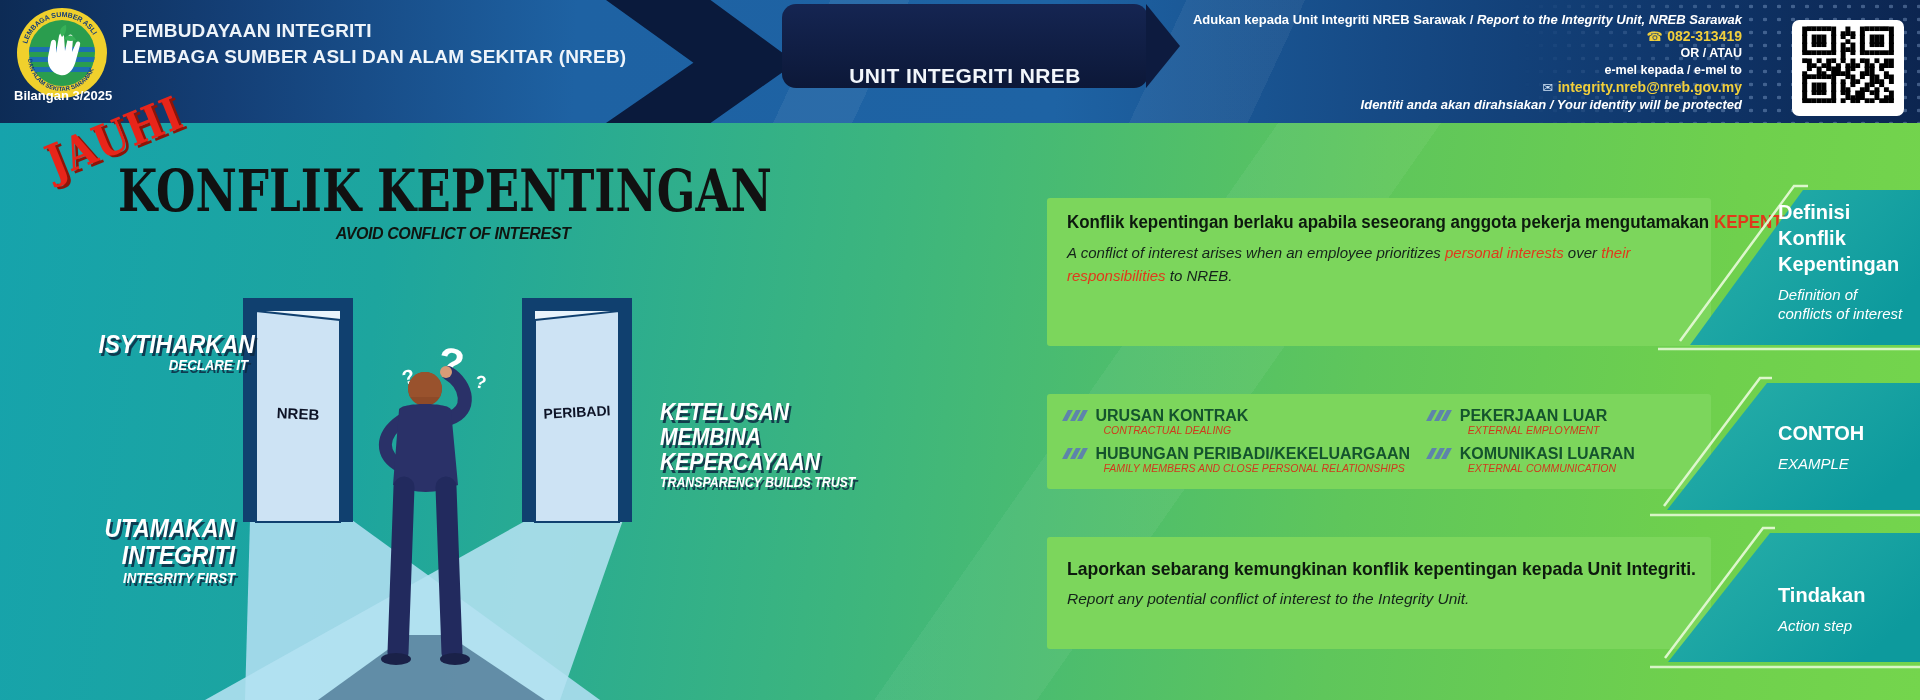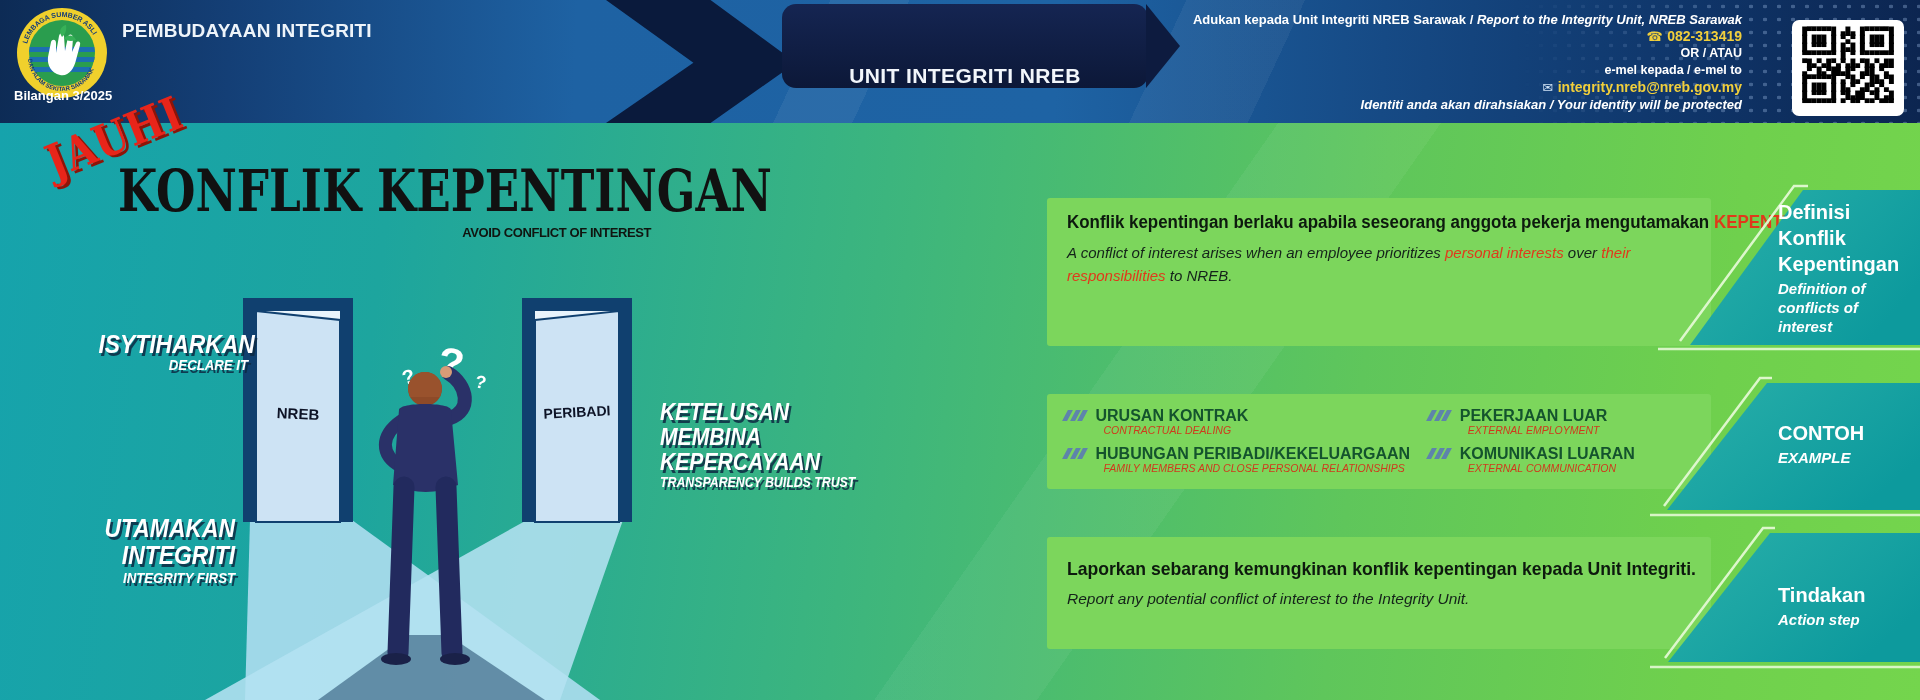--- a/index.html
+++ b/index.html
@@ -46,22 +46,22 @@
         background:linear-gradient(97deg,#16a3ac 0%,#1da59e 20%,#3cb57e 45%,#5fc65b 70%,#6fd04d 88%,#74d54d 100%);}
   .main::before{content:"";position:absolute;inset:0;
         background:linear-gradient(125deg,transparent 55%,rgba(255,255,255,.05) 55%,rgba(255,255,255,.05) 62%,transparent 62%);}
   .scene{position:absolute;left:0;top:0;}
 
   .jauhi{position:absolute;left:38px;top:16px;font-family:"DejaVu Serif",serif;font-weight:bold;
         font-size:46px;color:#e8251a;transform:rotate(-22deg) scaleX(.85);transform-origin:left top;
         text-shadow:3px 3px 0 #8e1408;letter-spacing:1px;}
   .title{position:absolute;left:118px;top:34px;font-family:"DejaVu Serif",serif;font-weight:bold;
         font-size:58px;color:#111;white-space:nowrap;transform:scaleX(.78);transform-origin:left top;}
-  .subtitle{position:absolute;left:255px;top:102px;width:396px;text-align:right;
-        font-size:13px;font-weight:bold;color:#101510;letter-spacing:-.4px;}
+  .subtitle{position:absolute;left:255px;top:102px;width:396px;text-align:center;
+        font-size:16px;font-weight:bold;font-style:italic;color:#101510;letter-spacing:-.4px;}
 
   .wlabel{position:absolute;color:#fff;font-weight:bold;font-style:italic;text-transform:uppercase;
         text-shadow:2.5px 2.5px 0 rgba(13,41,66,.85);transform:scaleX(.88);}
   .lab-declare{left:78px;top:208px;width:170px;text-align:right;transform-origin:right top;}
   .lab-declare .l1{font-size:26px;line-height:26px;}
   .lab-declare .l2{font-size:15px;line-height:16px;}
   .lab-trust{left:660px;top:276px;width:250px;text-align:left;transform-origin:left top;}
   .lab-trust .l1{font-size:24px;line-height:25px;}
   .lab-trust .l2{font-size:14px;line-height:16px;}
   .lab-integrity{left:20px;top:392px;width:215px;text-align:right;transform-origin:right top;}
@@ -87,21 +87,21 @@
   .p3{top:414px;height:112px;padding:21px 20px;box-sizing:border-box;}
   .act-my{margin:0;font-size:18.5px;font-weight:bold;color:#0d1a0e;transform:scaleX(.95);
           transform-origin:left top;white-space:nowrap;}
   .act-en{margin:10px 0 0;font-size:15.5px;font-style:italic;color:#14231a;}
 
   
   .tab{position:absolute;right:0;width:270px;}
   .tab svg{position:absolute;left:0;top:0;}
   .tab-text{position:absolute;right:14px;color:#fff;}
   .tab-title{font-weight:bold;font-size:20px;line-height:26px;}
-  .tab-sub{font-weight:bold;font-style:italic;font-size:15px;line-height:19px;margin-top:2px;}
+  .tab-sub{font-weight:normal;font-style:italic;font-size:15px;line-height:19px;margin-top:8px;}
   .t1{top:60px;height:172px;}  .t1 .tab-text{top:16px;width:128px;}
   .t2{top:253px;height:146px;} .t2 .tab-text{top:44px;width:128px;}
   .t3{top:403px;height:148px;} .t3 .tab-text{top:56px;width:128px;}
 </style>
 </head>
 <body>
 
 <div class="stage">
 
   <header class="hdr">
@@ -129,20 +129,21 @@
           <textPath href="#arcT" startOffset="8%">LEMBAGA SUMBER ASLI</textPath>
         </text>
         <text font-size="6" font-weight="bold" fill="#123a7a">
           <textPath href="#arcB" startOffset="2%">DAN ALAM SEKITAR SARAWAK</textPath>
         </text>
       </svg>
     </div>
 
     <div class="org">
       <div>PEMBUDAYAAN INTEGRITI</div>
+      <div>LEMBAGA SUMBER ASLI DAN ALAM SEKITAR (NREB)</div>
     </div>
 
     <div class="issue">Bilangan 3/2025</div>
 
     <div class="chev"></div>
     <div class="banner">
       <span>UNIT INTEGRITI NREB</span>
     </div>
     <div class="banner-tip"></div>
 

